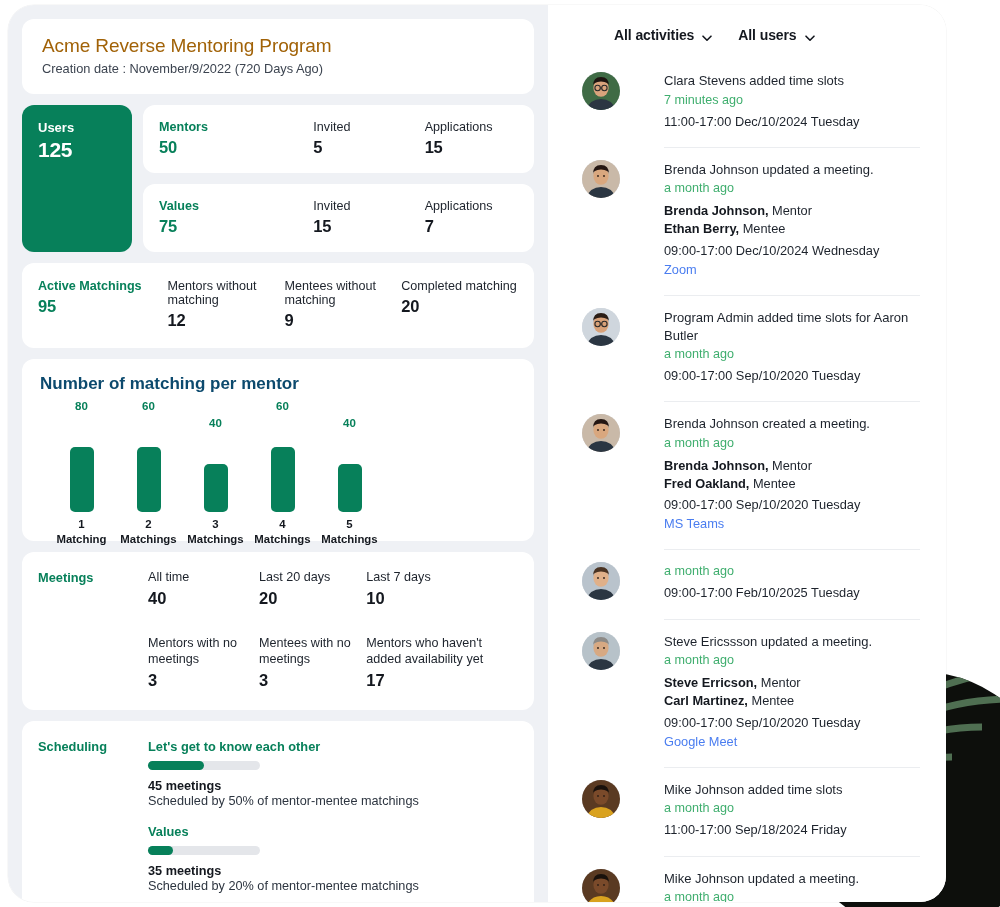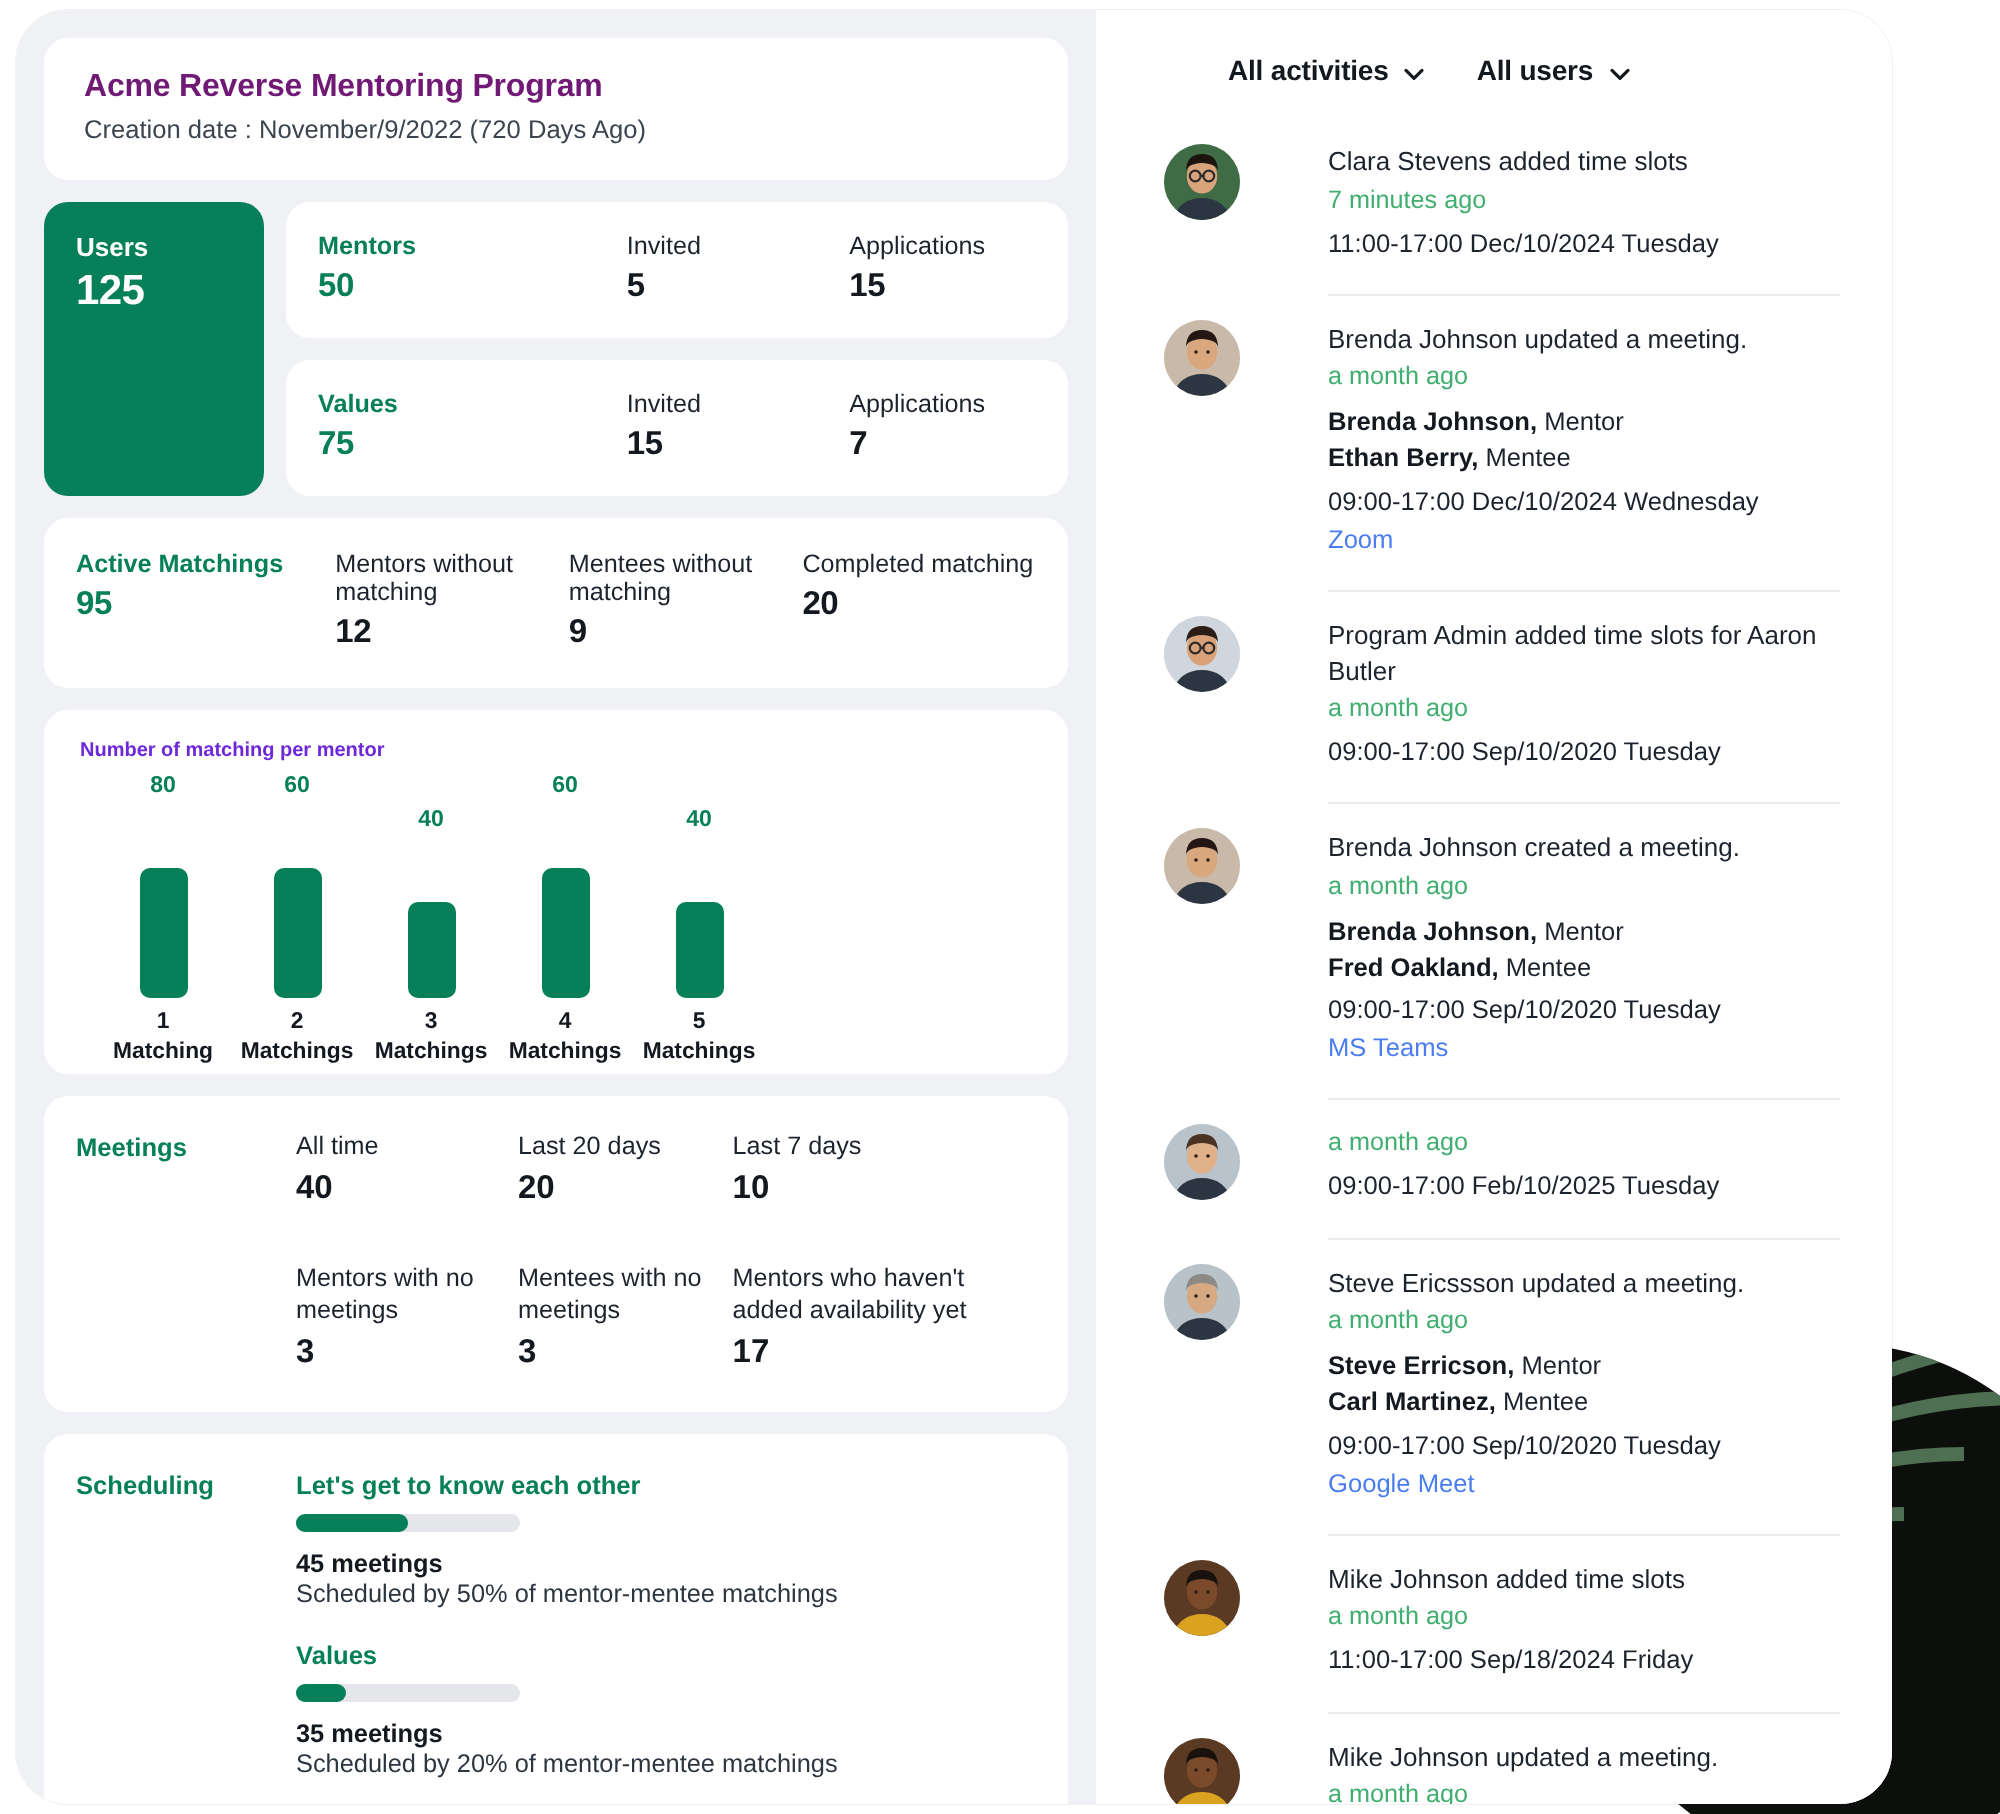--- a/index.html
+++ b/index.html
@@ -44,21 +44,21 @@
     flex: none;
   }
   .card {
     background: #ffffff;
     border-radius: 12px;
     margin-bottom: 11px;
   }
 
   .hdr-card { padding: 16px 20px 18px 20px; }
   .prog-title {
-    font-size: 16px; font-weight: bold; color: #701a75;
+    font-size: 19px; font-weight: normal; color: #a16207;
     letter-spacing: -0.1px; margin-bottom: 4px;
   }
   .prog-sub { font-size: 12.8px; color: #3c4450; }
 
   .row-users { display: flex; gap: 11px; margin-bottom: 11px; }
   .users-tile {
     width: 110px; flex: none;
     background: #07805a;
     border-radius: 12px;
     padding: 15px 0 0 16px;
@@ -81,21 +81,21 @@
   .stat-lbl.reg { font-weight: normal; color: #1d232c; }
   .stat-val { font-size: 16.5px; font-weight: bold; color: #14181f; letter-spacing: -0.2px; }
   .stat-val.grn { color: #07805a; }
 
   .row3-card { padding: 16px 16px 18px 16px; display: flex; }
   .row3-card .stat-col { flex: 1; }
   .row3-card .stat-col.first { flex: 0 0 27%; }
 
   
   .chart-card { padding: 15px 18px 12px 18px; height: 182px; }
-  .chart-title { font-size: 10px; font-weight: bold; color: #6d28d9; margin-bottom: 6px; }
+  .chart-title { font-size: 17px; font-weight: bold; color: #0c4a6e; margin-bottom: 6px; }
   .chart-area { display: flex; align-items: flex-end; height: 112px; padding-left: 8px; gap: 0; }
   .bar-group { width: 67px; display: flex; flex-direction: column; align-items: center; justify-content: flex-end; height: 100%; gap: 32px; }
   .bar-val { font-size: 11.5px; font-weight: bold; color: #07805a; margin-bottom: 3px; }
   .bar {
     width: 24px; background: #07805a; border-radius: 5px;
   }
   .x-labels { display: flex; padding-left: 8px; margin-top: 5px; }
   .x-lab { width: 67px; text-align: center; font-size: 11.4px; color: #14181f; font-weight: bold; line-height: 1.28; }
   .x-lab .n { display: block; }
   .x-lab .t { display: block; font-weight: bold; }

